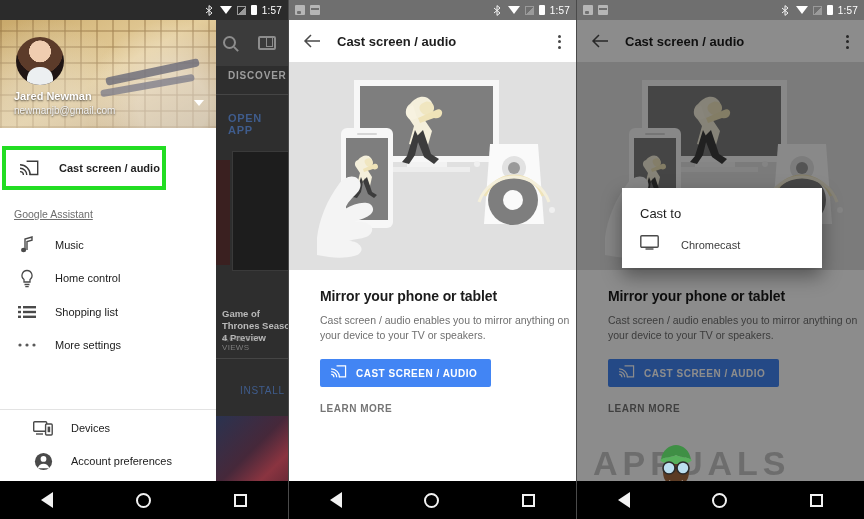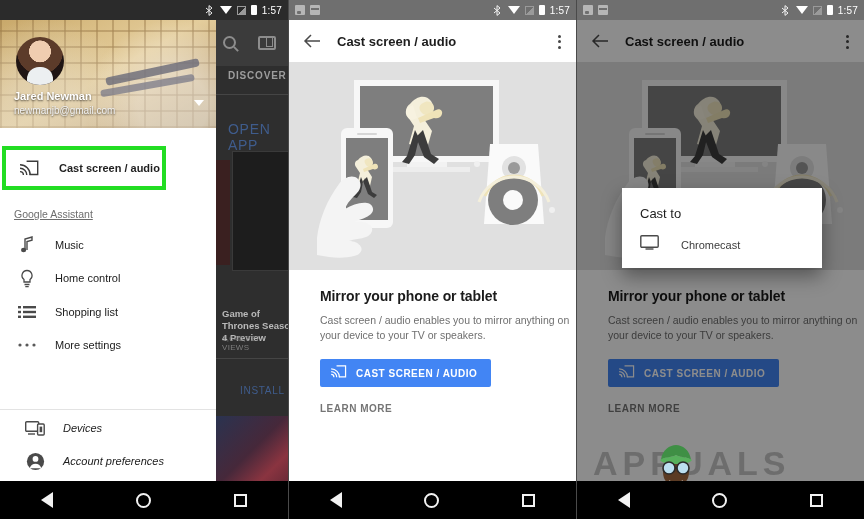--- a/index.html
+++ b/index.html
@@ -52,22 +52,22 @@
   .ps-toolbar { position:absolute; top:0; left:0; right:0; height:46px; background:#3b3b3b; }
   .ps-search { position:absolute; right:52px; top:16px; width:13px; height:13px;
                border:2px solid #8d8d8d; border-radius:50%; }
   .ps-search:after{content:"";position:absolute;right:-5px;bottom:-3px;width:6px;height:2px;background:#8d8d8d;transform:rotate(45deg);}
   .ps-cast { position:absolute; right:12px; top:16px; width:18px; height:14px;
              border:2px solid #8d8d8d; border-radius:2px; }
   .ps-cast:after{content:"";position:absolute;right:1px;bottom:1px;width:5px;height:8px;border:1px solid #8d8d8d;}
   .ps-discover { position:absolute; top:50px; left:228px; font-size:10px; letter-spacing:.8px;
                  color:#9d9d9d; font-weight:600; }
   .ps-divider { position:absolute; left:216px; right:0; height:1px; background:#454545; }
-  .ps-openapp { position:absolute; top:101px; left:228px; font-size:14px; letter-spacing:.7px;
-                color:#3f5c8c; font-weight:400; }
+  .ps-openapp { position:absolute; top:92px; left:228px; font-size:11px; letter-spacing:.7px;
+                color:#3f5c8c; font-weight:700; }
   .ps-card { position:absolute; left:232px; top:131px; width:60px; height:120px;
              background:#1d1d1d; border:1px solid #3a3a3a; }
   .ps-card-l { position:absolute; left:216px; top:140px; width:14px; height:105px; background:#3a2020; }
   .ps-title { position:absolute; left:222px; top:288px; width:75px; font-size:9.5px; line-height:12px;
               color:#b9b9b9; font-weight:700; }
   .ps-views { position:absolute; left:222px; top:314px; font-size:8px; color:#7e7e7e; letter-spacing:.3px;}
   .ps-divider2 { position:absolute; left:216px; right:0; top:338px; height:1px; background:#454545; }
   .ps-install { position:absolute; top:365px; left:240px; font-size:10px; letter-spacing:.7px;
                 color:#3f5c8c; font-weight:400; }
   .ps-flag { position:absolute; left:216px; top:396px; width:72px; height:84px;
@@ -105,21 +105,21 @@
                    border:4px solid #22dd22; background:#fff; z-index:11; }
   .cast-row { position:absolute; left:4px; top:128px; width:160px; height:40px; display:flex;
               align-items:center; z-index:12; }
   .cast-row .lbl { position:absolute; left:55px; font-size:11px; color:#1f1f1f; font-weight:600;}
 
   .dr-section { position:absolute; left:14px; top:188px; font-size:10.5px; color:#6d6d6d;text-decoration:underline;}
   .dr-list { position:absolute; left:0; top:208px; width:216px; }
   .dr-item { position:relative; height:33.5px; display:flex; align-items:center; }
   .dr-item .ilabel { position:absolute; left:55px; font-size:11px; color:#202020; }
   .dr-hr { position:absolute; left:0; width:216px; top:389px; height:1px; background:#e3e3e3;}
-  .dr-list2 { position:absolute; left:8px; top:391px; width:214px;font-style:italic; }
+  .dr-list2 { position:absolute; left:16px; top:391px; width:214px; }
 
   .icw { position:absolute; left:16px; width:22px; height:22px; display:flex; align-items:center;
          justify-content:center; }
   .icw svg { display:block; }
 
   
   .appbar { position:relative; height:42px; background:#fff; display:flex; align-items:center;
             z-index:6; }
   .appbar .title { position:absolute; left:48px; font-size:13px; color:#1d1d1d; font-weight:700; }
   .back-arrow { position:absolute; left:14px; width:18px; height:18px; }

